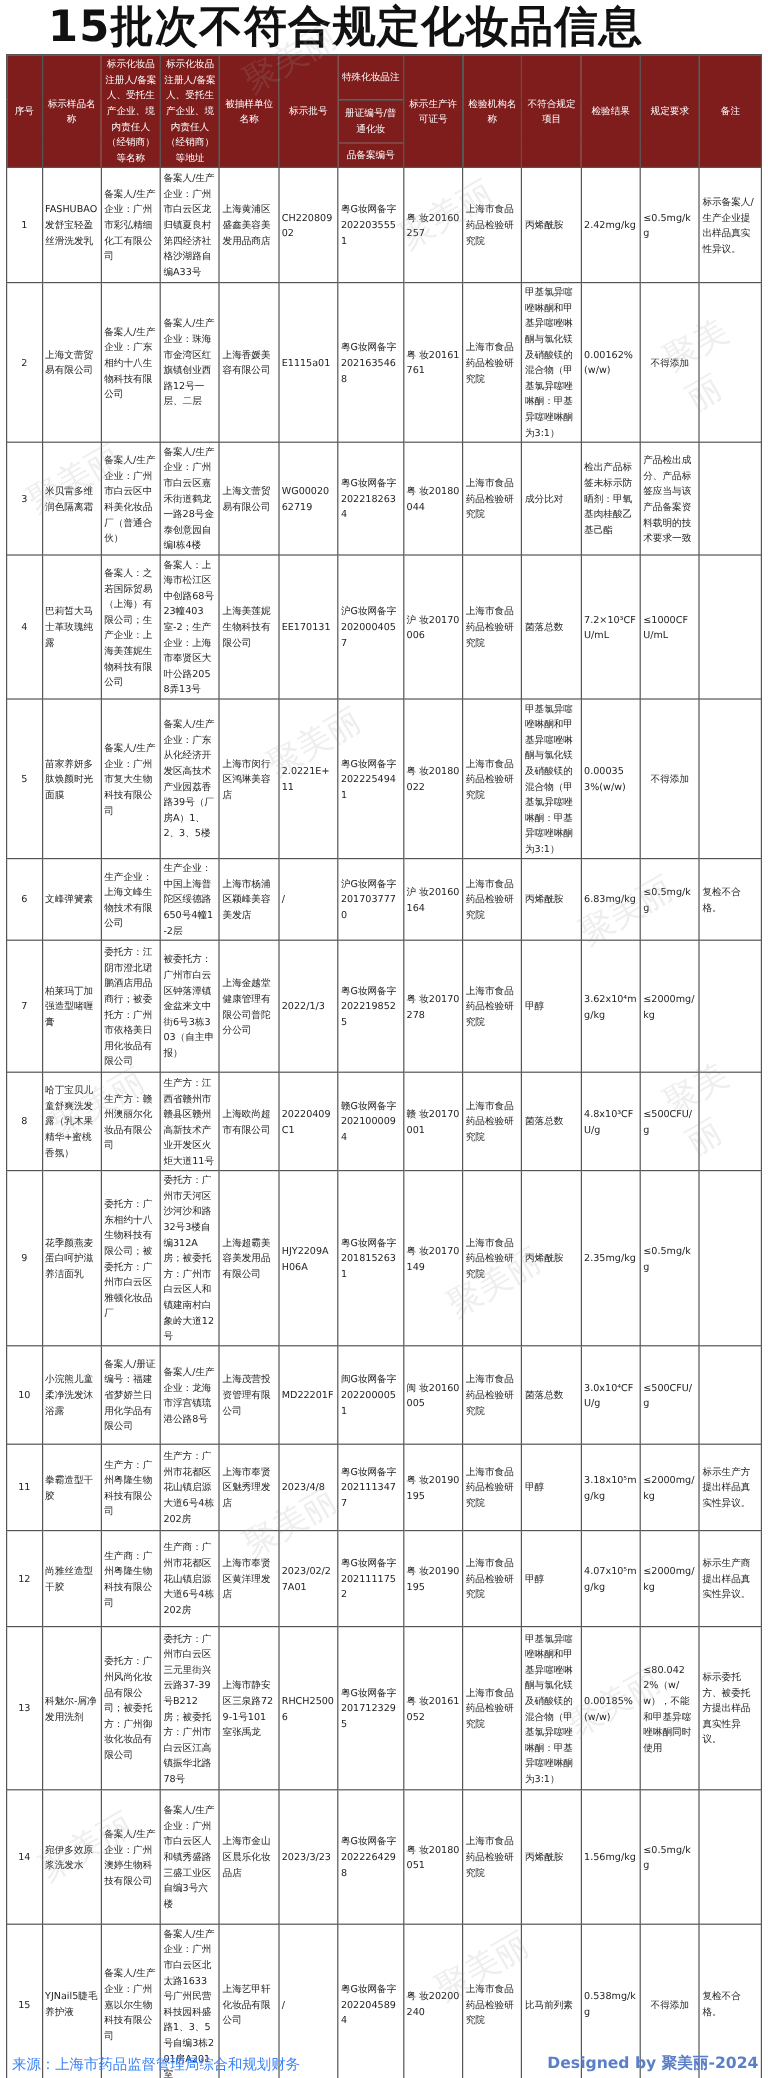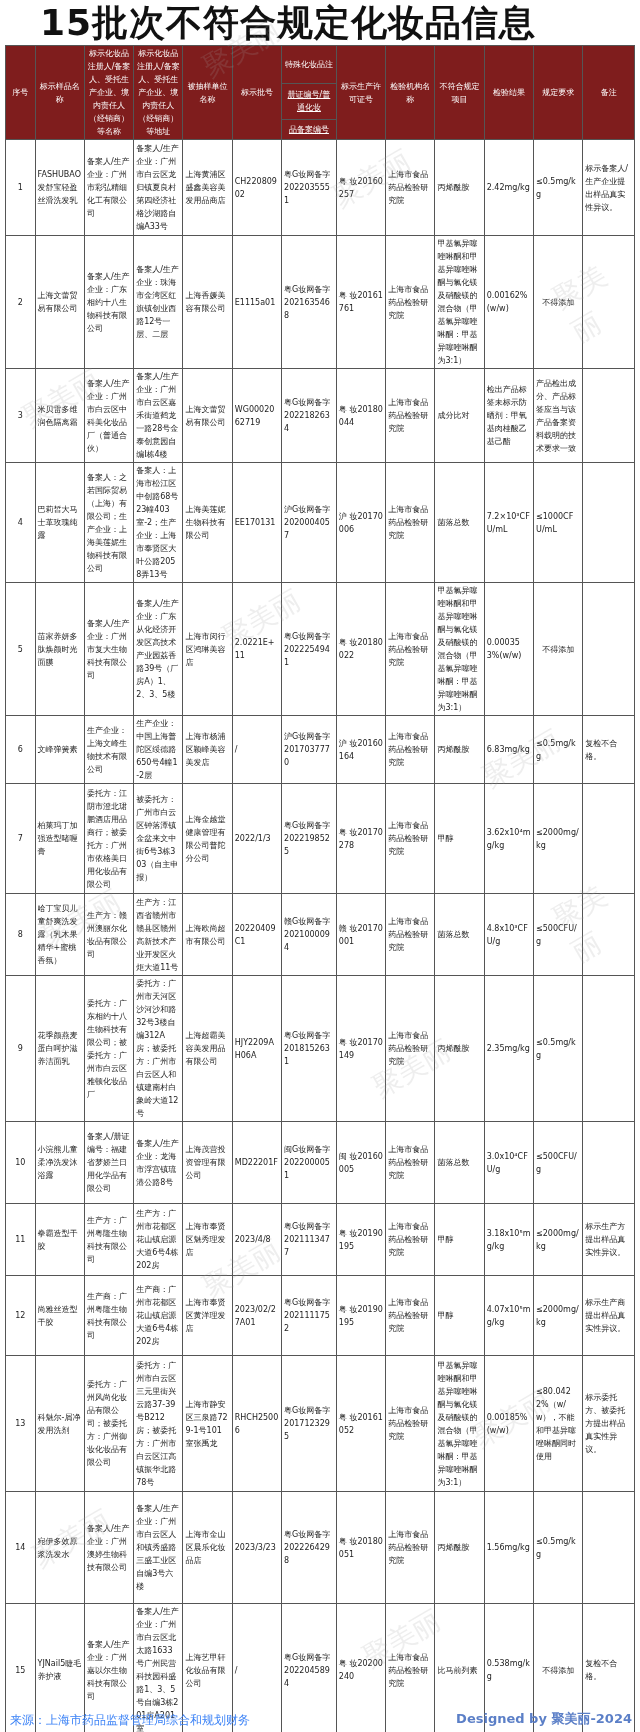--- a/index.html
+++ b/index.html
@@ -1,21 +1,21 @@
 <!DOCTYPE html>
 <html><head>
 <meta charset="utf-8">
 <style>
   html, body { margin:0; padding:0; background:#ffffff; }
   body { width:640px; height:1732px; position:relative; overflow:hidden; font-family:"DejaVu Sans", sans-serif; color:#222; }
   .title { position:absolute; left:0; top:0; width:576px; height:44px; text-align:center; font-size:36px; font-weight:bold; line-height:46px; letter-spacing:1px; color:#111; font-family:"DejaVu Sans", sans-serif; }
   table { position:absolute; left:5px; top:45px; width:630px; border-collapse:collapse; table-layout:fixed; }
   th, td { border:1px solid #555; font-size:8px; line-height:13px; padding:1px 2px; word-break:break-all; vertical-align:middle; }
   th { background:#7f1d1d; color:#fff; font-weight:normal; text-align:center; }
-  th.sub { height:auto;text-decoration:underline; }
+  th.sub { height:auto; }
   td { background:#fff; color:#222; text-align:left; }
   td.c { text-align:center; }
   .footer-left { position:absolute; left:10px; top:1712px; font-size:12px; color:#3b82f6; }
   .footer-right { position:absolute; right:8px; top:1710px; font-size:13px; color:#5b7fc7; font-weight:bold; }
   .wm { position:absolute; color:rgba(160,160,160,0.18); font-size:28px; transform:rotate(-30deg); pointer-events:none; }
 </style>
 </head>
 <body>
 
 <div class="title">15批次不符合规定化妆品信息</div>

